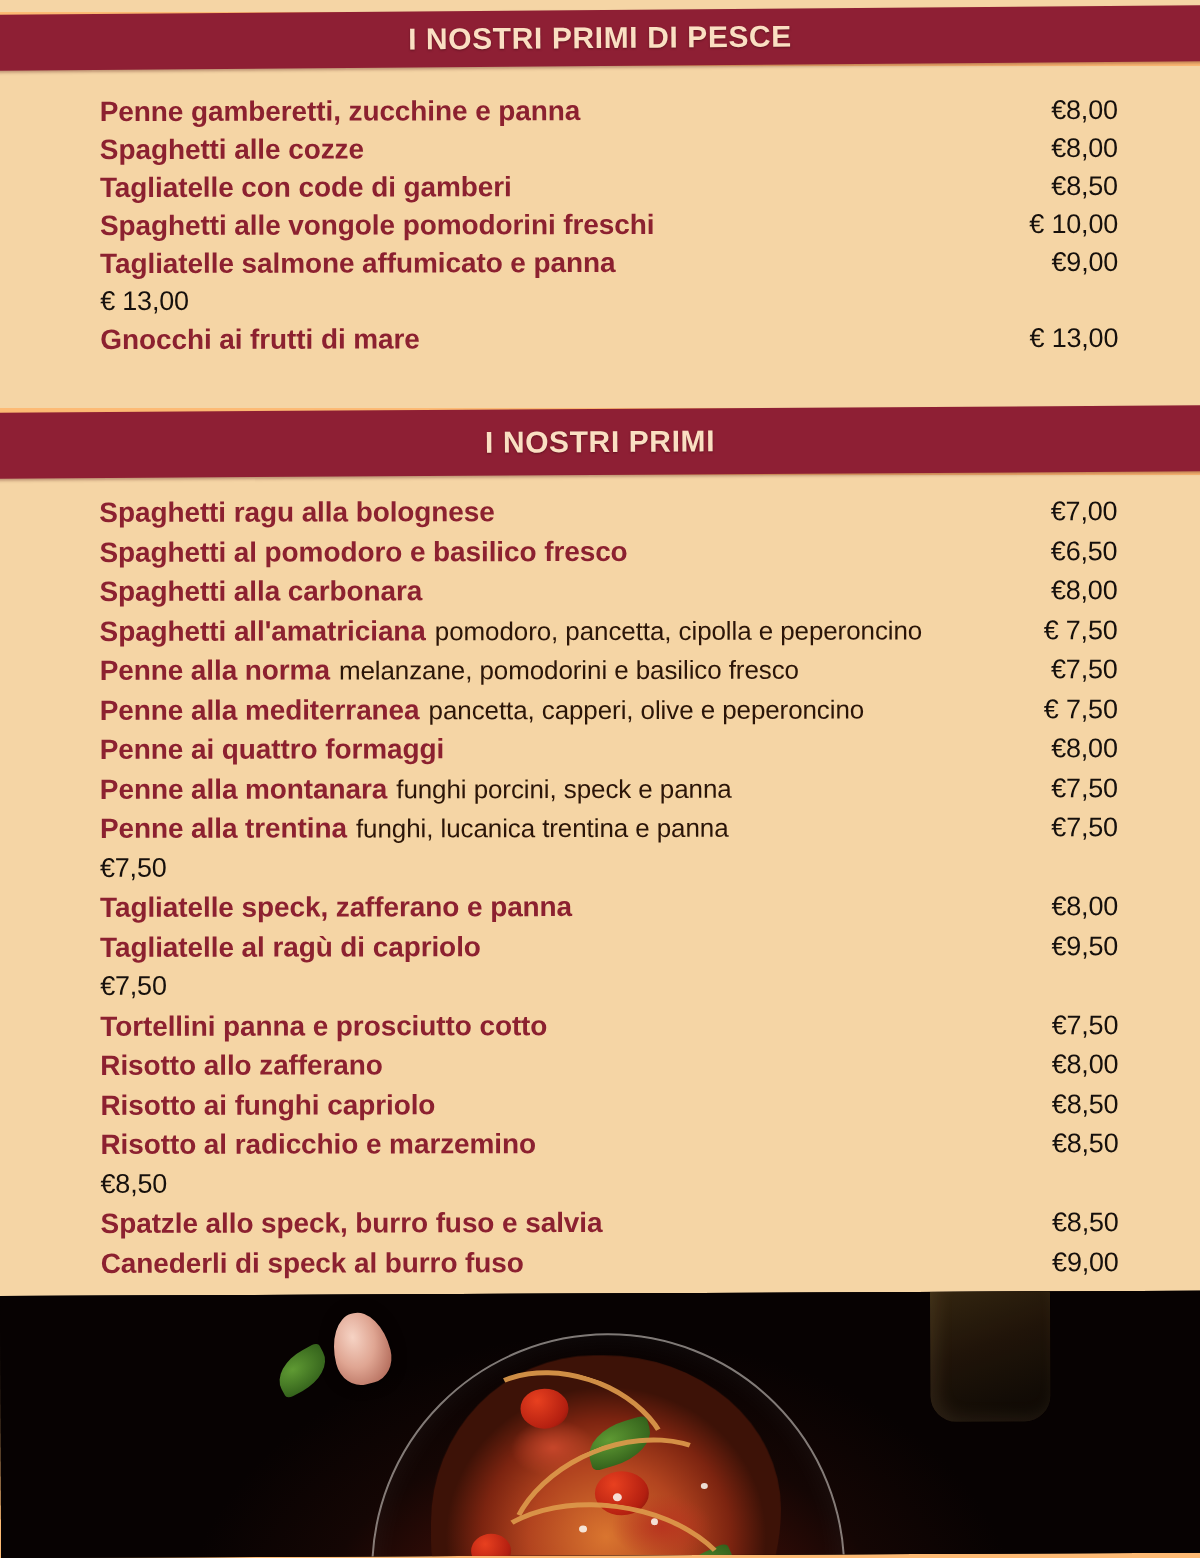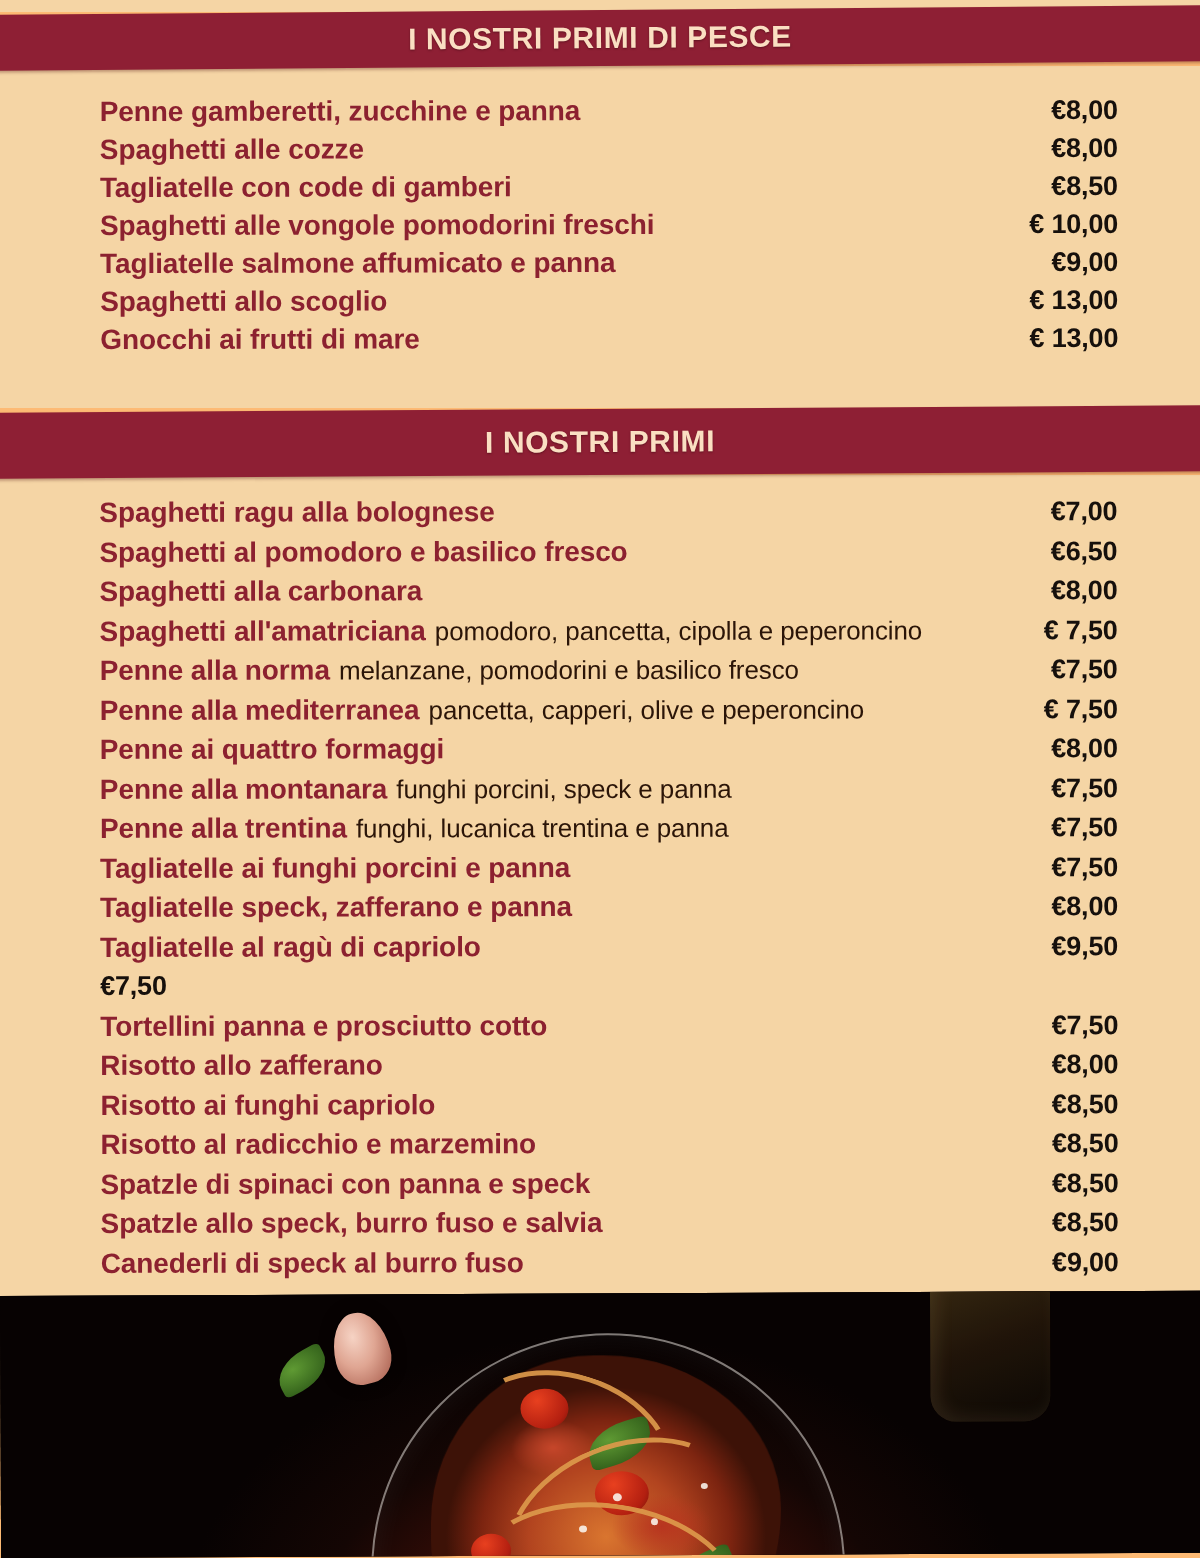--- a/index.html
+++ b/index.html
@@ -75,21 +75,21 @@
   .row-desc {
     color: #2B1508;
     font-size: 26px;
     font-weight: normal;
     margin-left: 9px;
     letter-spacing: -0.1px;
   }
   .row-price {
     color: #16100C;
     font-size: 27px;
-    font-weight: bold;
+    font-weight: normal;
     white-space: nowrap;
     letter-spacing: -0.2px;
   }
 
   
   #list-fish .row { height: 38px; }
   
   #list-primi .row { height: 39.5px; }
 
   
@@ -209,21 +209,20 @@
       </div>
       <div class="row">
         <div><span class="row-name">Spaghetti alle vongole pomodorini freschi</span></div>
         <span class="row-price">€ 10,00</span>
       </div>
       <div class="row">
         <div><span class="row-name">Tagliatelle salmone affumicato e panna</span></div>
         <span class="row-price">€9,00</span>
       </div>
       <div class="row">
-        <div><span class="row-name">Spaghetti allo scoglio</span></div>
         <span class="row-price">€ 13,00</span>
       </div>
       <div class="row">
         <div><span class="row-name">Gnocchi ai frutti di mare</span></div>
         <span class="row-price">€ 13,00</span>
       </div>
     </div>
 
   <div class="band" id="band2">
     <span class="band-title">I NOSTRI PRIMI</span>
@@ -260,21 +259,20 @@
       </div>
       <div class="row">
         <div><span class="row-name">Penne alla montanara</span><span class="row-desc">funghi porcini, speck e panna</span></div>
         <span class="row-price">€7,50</span>
       </div>
       <div class="row">
         <div><span class="row-name">Penne alla trentina</span><span class="row-desc">funghi, lucanica trentina e panna</span></div>
         <span class="row-price">€7,50</span>
       </div>
       <div class="row">
-        <div><span class="row-name">Tagliatelle ai funghi porcini e panna</span></div>
         <span class="row-price">€7,50</span>
       </div>
       <div class="row">
         <div><span class="row-name">Tagliatelle speck, zafferano e panna</span></div>
         <span class="row-price">€8,00</span>
       </div>
       <div class="row">
         <div><span class="row-name">Tagliatelle al ragù di capriolo</span></div>
         <span class="row-price">€9,50</span>
       </div>
@@ -291,21 +289,20 @@
       </div>
       <div class="row">
         <div><span class="row-name">Risotto ai funghi capriolo</span></div>
         <span class="row-price">€8,50</span>
       </div>
       <div class="row">
         <div><span class="row-name">Risotto al radicchio e marzemino</span></div>
         <span class="row-price">€8,50</span>
       </div>
       <div class="row">
-        <div><span class="row-name">Spatzle di spinaci con panna e speck</span></div>
         <span class="row-price">€8,50</span>
       </div>
       <div class="row">
         <div><span class="row-name">Spatzle allo speck, burro fuso e salvia</span></div>
         <span class="row-price">€8,50</span>
       </div>
       <div class="row">
         <div><span class="row-name">Canederli di speck al burro fuso</span></div>
         <span class="row-price">€9,00</span>
       </div>

